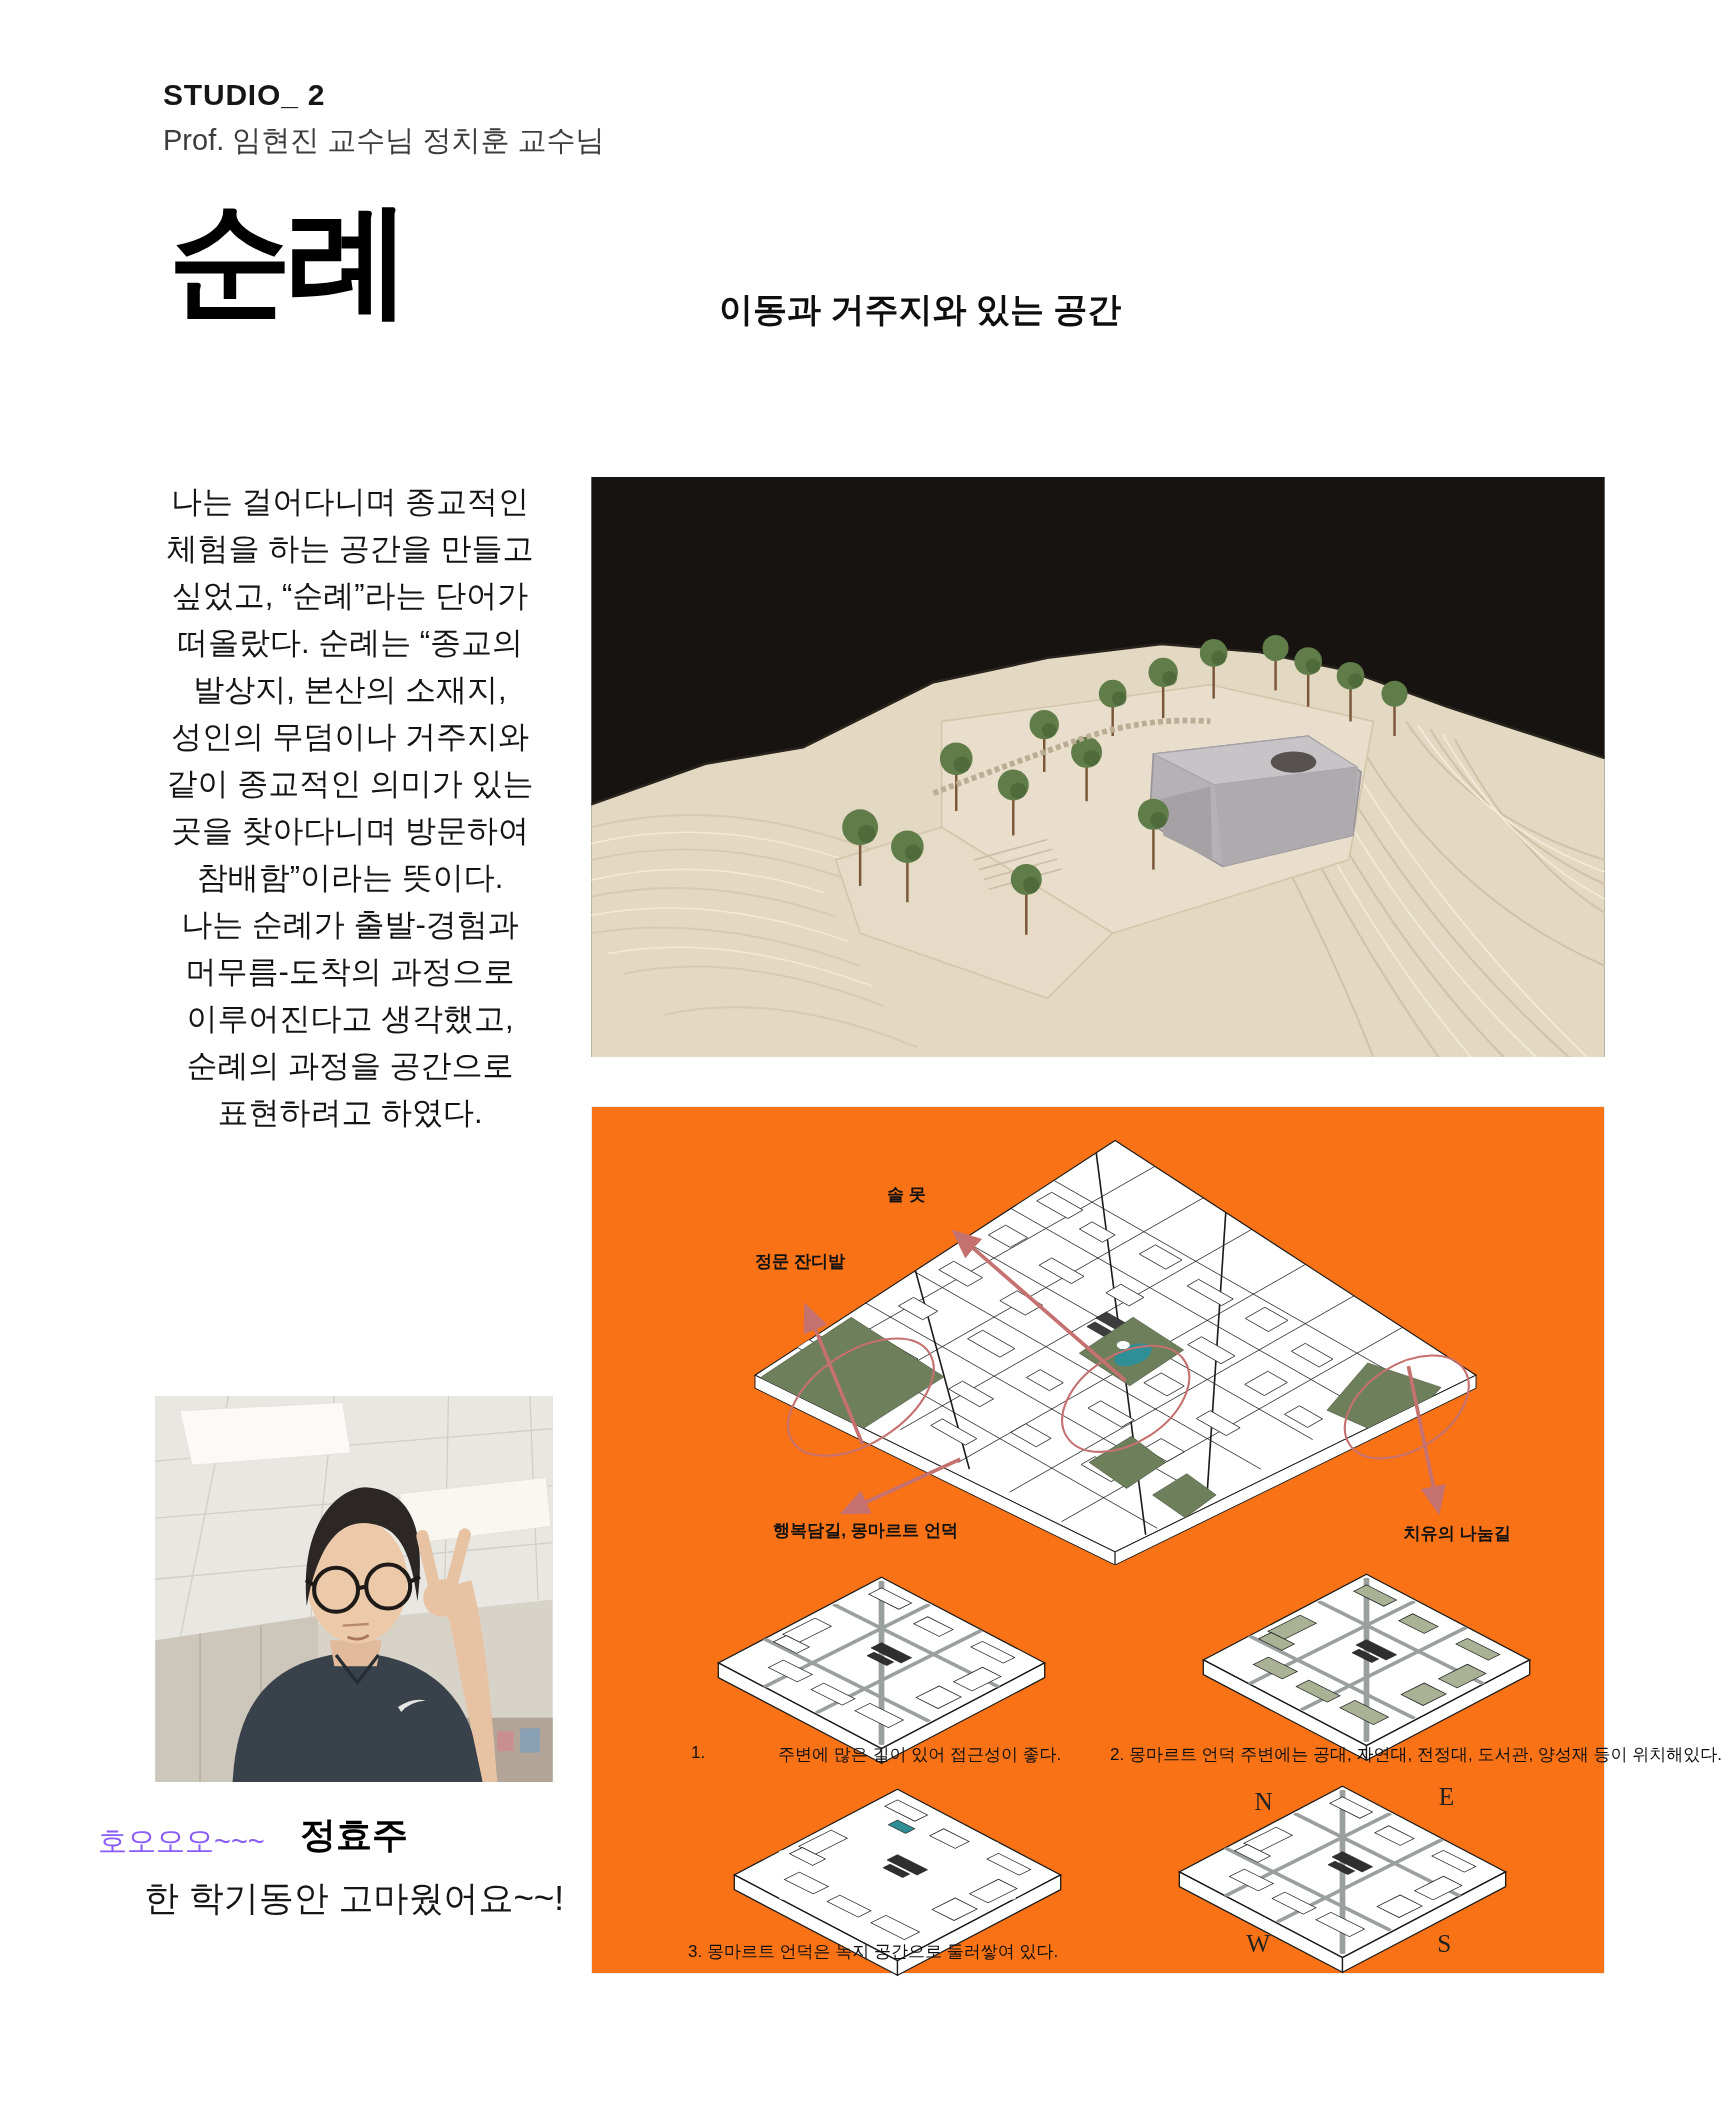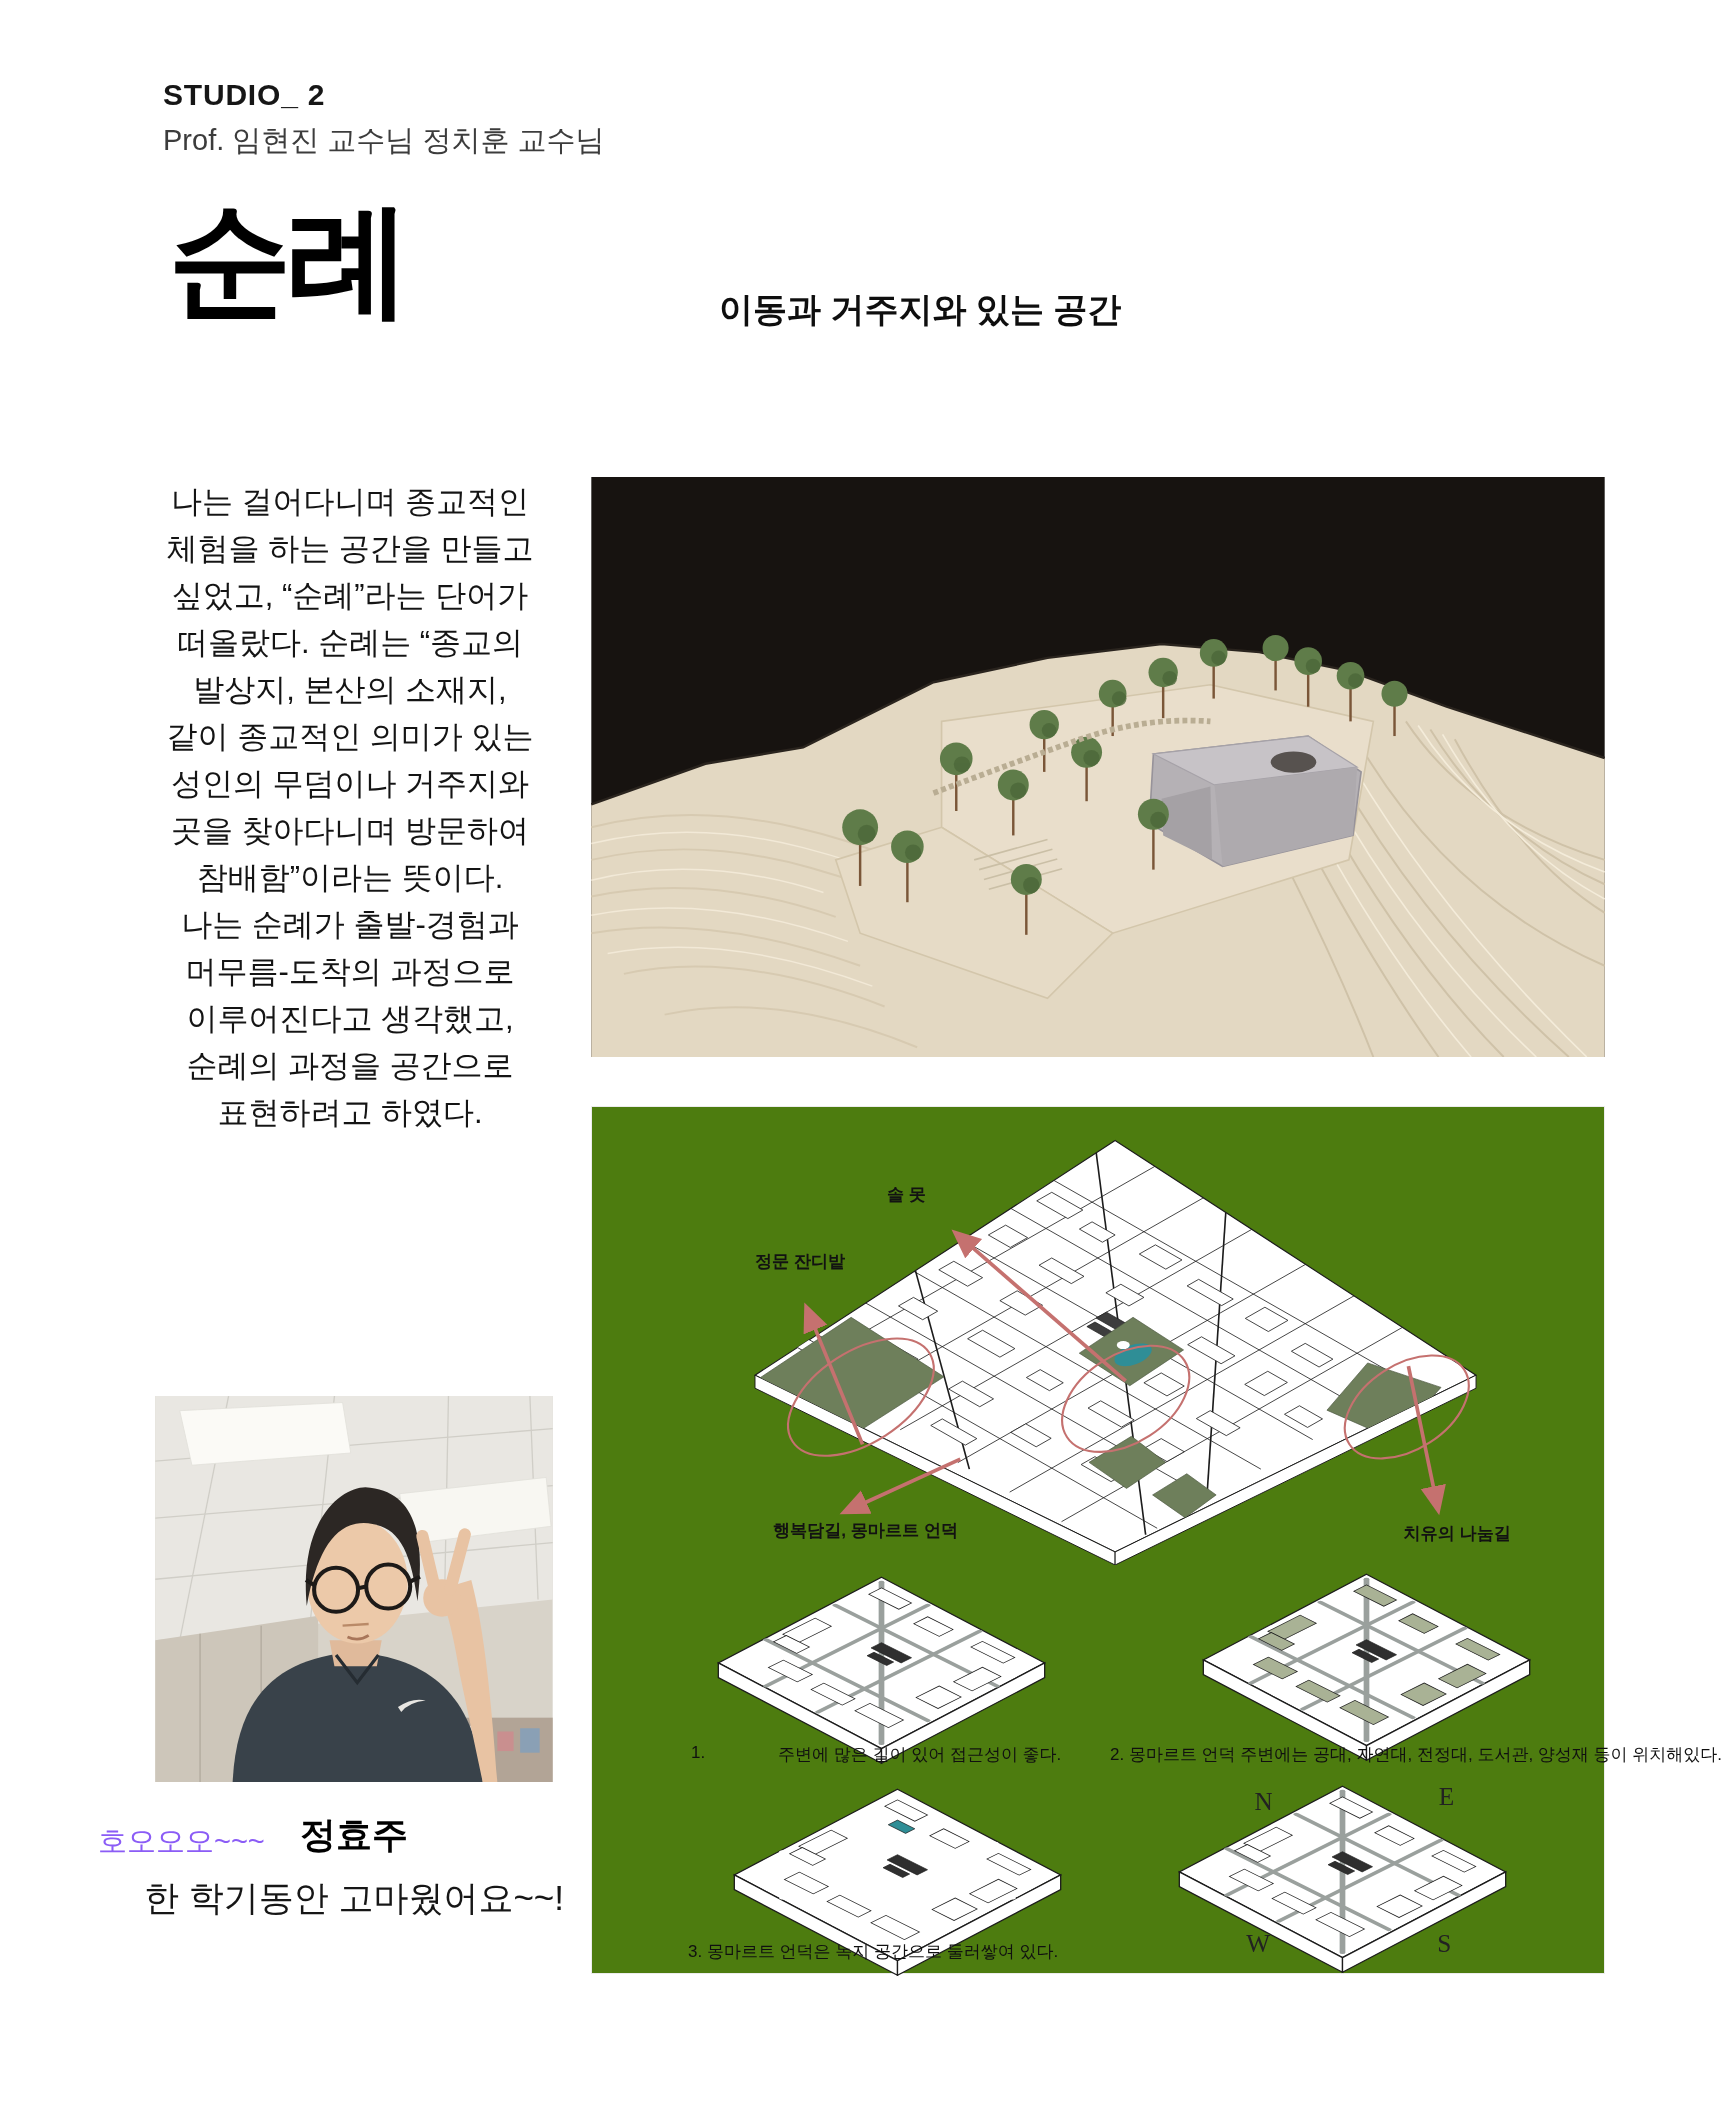--- a/index.html
+++ b/index.html
@@ -15,21 +15,21 @@
   #main-title{left:152px;top:197px;font-size:124px;font-weight:900;letter-spacing:-4.9px;line-height:1;color:#000;}
   #subtitle{left:703px;top:287px;font-size:34px;font-weight:600;color:#0e0e0e;}
 
   
   #intro{left:122px;top:478px;width:424px;text-align:center;font-size:31px;line-height:47px;color:#141414;font-weight:400;}
 
   
   #model-photo{left:575px;top:477px;width:1014px;height:580px;}
 
   
-  #diagram-panel{left:575px;top:1106px;width:1012px;height:866px;background:#4d7c0f;border:0.8px solid #ececec;}
+  #diagram-panel{left:575px;top:1106px;width:1012px;height:866px;background:#f97316;border:0.8px solid #ececec;}
   #big-map{left:0;top:4.9px;width:1012px;height:453px;}
   .map-label{font-size:21px;font-weight:600;fill:#121212;}
   .mini{position:absolute;width:359px;height:204px;}
   #mini-1{left:110px;top:458px;}
   #mini-2{left:595px;top:455px;}
   #mini-3{left:126px;top:670px;}
   #mini-4{left:571px;top:667px;}
   .cap{position:absolute;font-size:17px;color:#101010;white-space:nowrap;font-weight:500;}
   #cap1-num{left:99px;top:636px;}
   #cap1{left:186px;top:636px;}
@@ -66,22 +66,22 @@
 
   <div class="abs" id="main-title">순례</div>
   <div class="abs" id="subtitle">이동과 거주지와 있는 공간</div>
 
   <div class="abs" id="intro">
     <div>나는 걸어다니며 종교적인</div>
     <div>체험을 하는 공간을 만들고</div>
     <div>싶었고, “순례”라는 단어가</div>
     <div>떠올랐다. 순례는 “종교의</div>
     <div>발상지, 본산의 소재지,</div>
+    <div>성인의 무덤이나 거주지와</div>
     <div>같이 종교적인 의미가 있는</div>
-    <div>성인의 무덤이나 거주지와</div>
     <div>곳을 찾아다니며 방문하여</div>
     <div>참배함”이라는 뜻이다.</div>
     <div>나는 순례가 출발-경험과</div>
     <div>머무름-도착의 과정으로</div>
     <div>이루어진다고 생각했고,</div>
     <div>순례의 과정을 공간으로</div>
     <div>표현하려고 하였다.</div>
   </div>
 
   <svg class="abs" id="model-photo" viewBox="0 0 1244 712">

